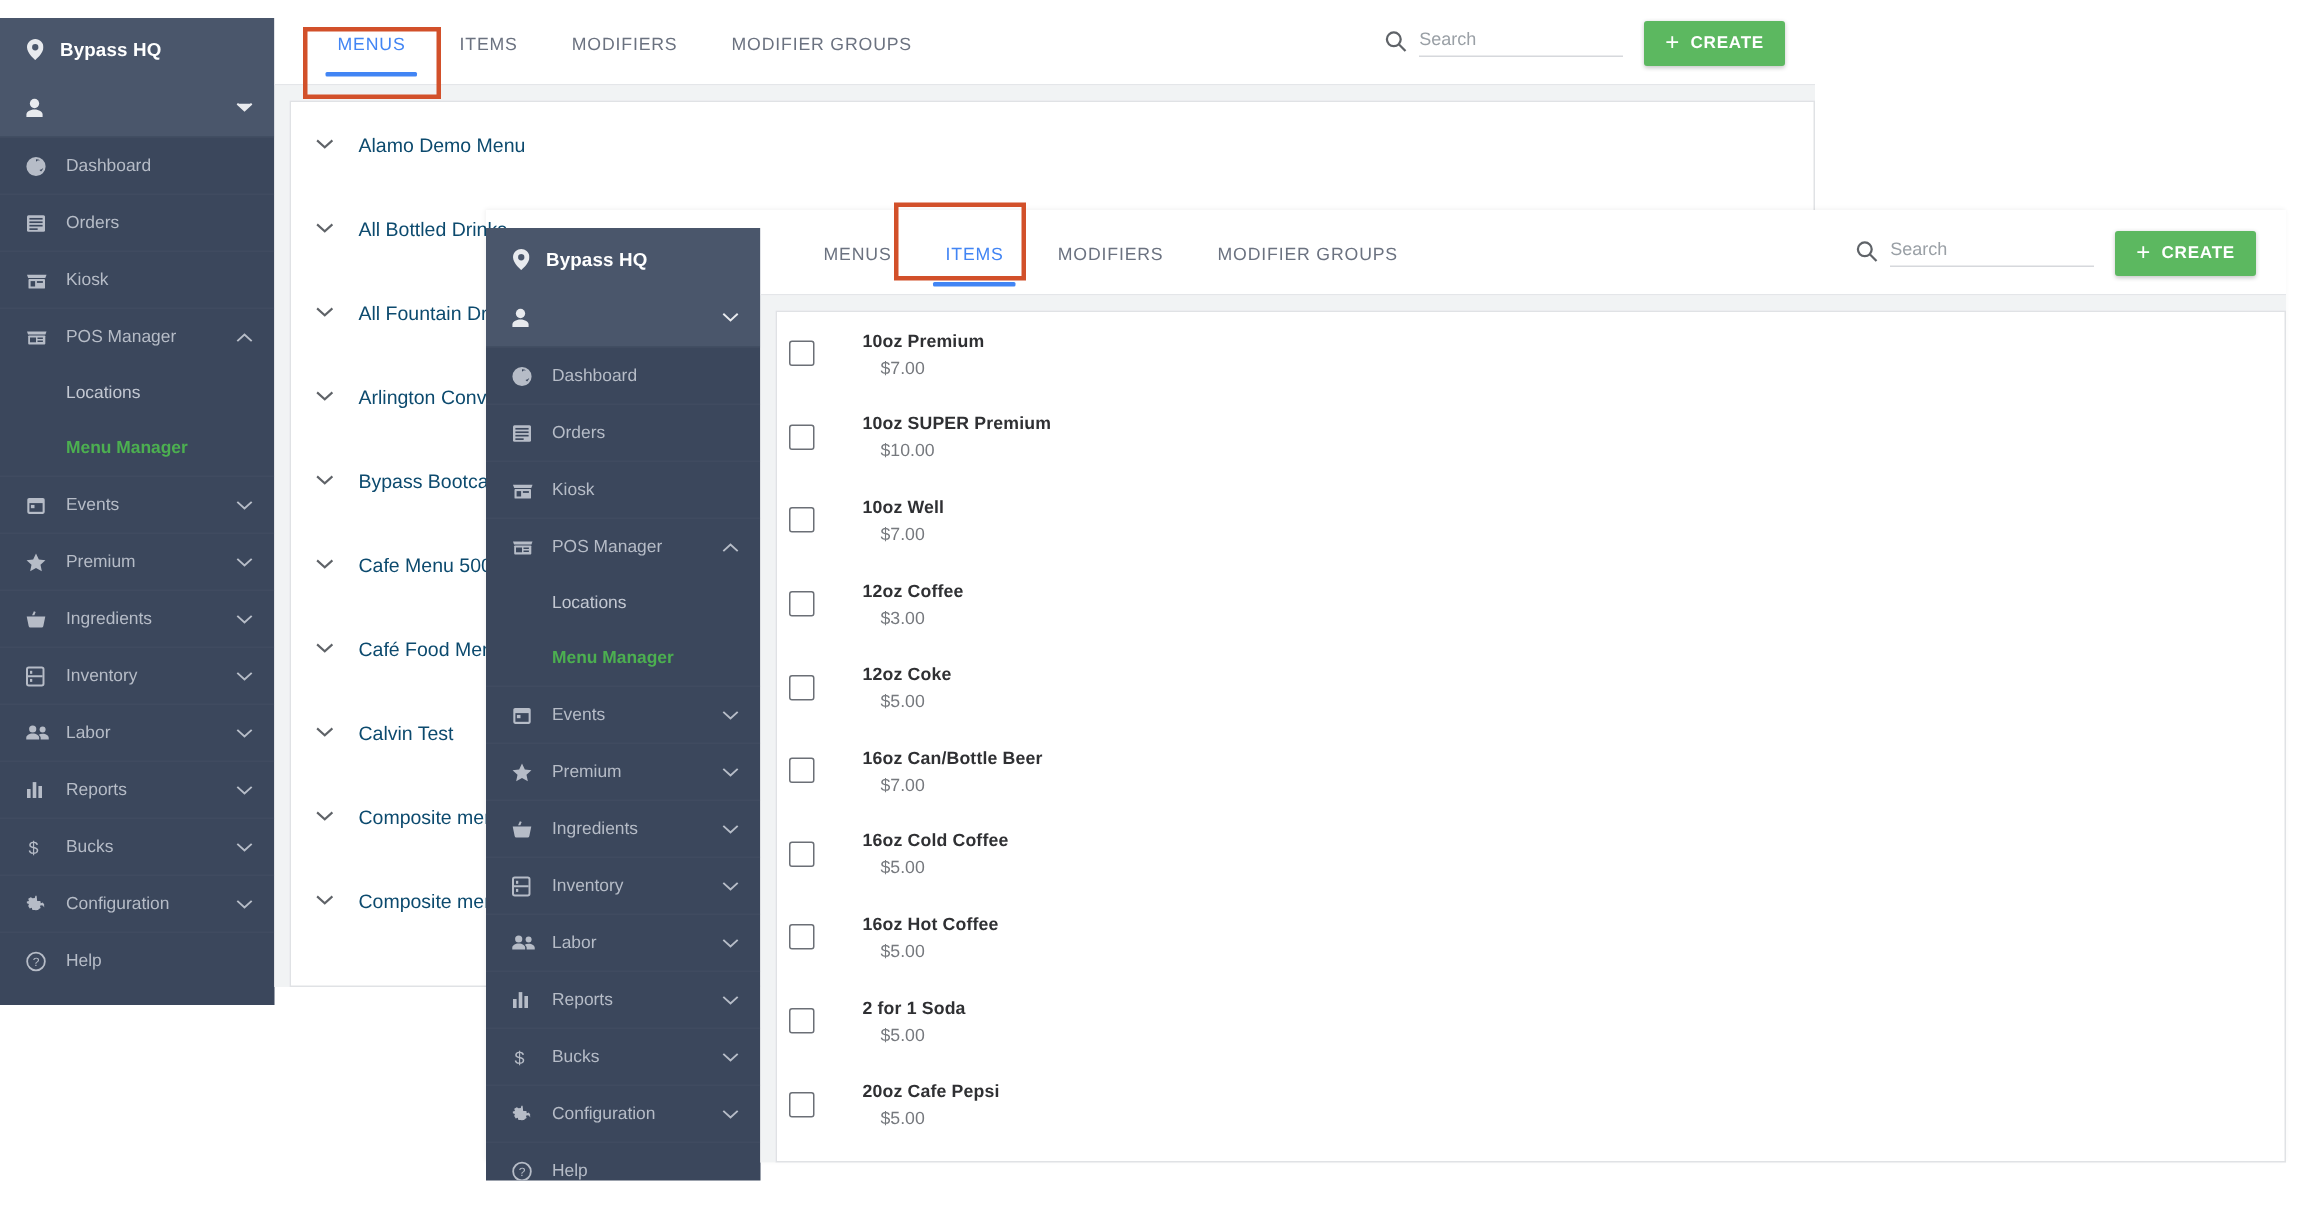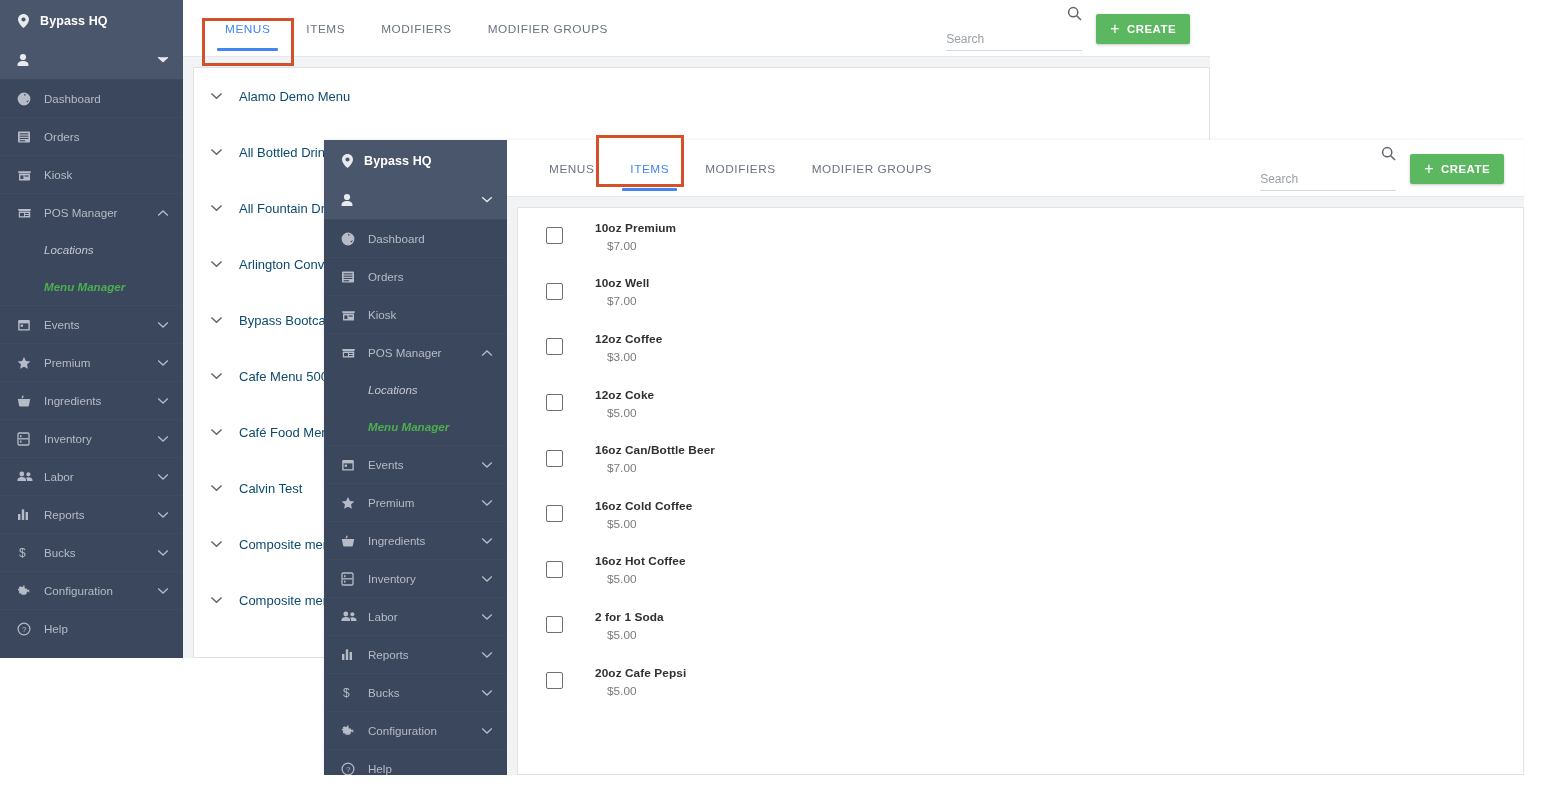--- a/index.html
+++ b/index.html
@@ -9,21 +9,21 @@
     font-family: "Liberation Sans", sans-serif;
     overflow: hidden;
   }
   #stage { position: relative; width: 1544px; height: 808px; background:#fff; }
 
   
   .window { position: absolute; }
 
   
   .sidebar {
-    position: absolute; top: 0; left: 0;
+    position: absolute; top: 12px; left: 0;
     width: 183px;
     background: #3b475c;
     overflow: hidden;
   }
   .sb-brand {
     height: 42px;
     display: flex; align-items: center;
     padding-left: 18px;
     background: #4a566b;
     color: #ffffff;
@@ -53,21 +53,20 @@
   .sb-item .ico { width: 18px; display:flex; align-items:center; justify-content:flex-start; }
   .sb-item .lbl { margin-left: 9px; }
   .sb-item .chev { margin-left: auto; }
   .sb-sub {
     height: 37px;
     display: flex; align-items: center;
     padding-left: 44px;
     color: #c3c8d2;
     font-size: 11.6px;
     cursor: pointer;
-    font-style: italic;
   }
   .sb-sub.active { color: #4caf50; font-weight: bold; }
 
   svg { display:block; }
   .ic { fill: #b6bcc7; }
   .ic-w { fill: #e8eaee; }
 
   
   .main {
     position: absolute;
@@ -95,21 +94,21 @@
   }
   .tab.active { color: #4285f4; }
   .tab.active:after {
     content:""; position:absolute; left: 10px; right: 10px; bottom: 6px;
     height: 3px; background: #4285f4; border-radius: 1px;
   }
   .tb-right {
     margin-left: auto; display: flex; align-items: center;
     height: 57px; padding-right: 20px; gap: 14px;
   }
-  .searchbox { display: flex; align-items: flex-end; gap: 8px; flex-direction: column; }
+  .searchbox { display: flex; align-items: flex-end; gap: 8px; }
   .searchbox .mag { margin-bottom: 3px; }
   .search-input {
     width: 136px;
     border: none; border-bottom: 1px solid #d6d8dc;
     outline: none; background: transparent;
     font-family: "Liberation Sans", sans-serif;
     font-size: 12px; color: #3c4043;
     padding: 0 0 4px 0;
   }
   .search-input::placeholder { color: #9aa0a6; }
@@ -145,21 +144,21 @@
     padding-left: 16px;
     font-size: 13px; color: #0c4a6e;
     cursor: pointer;
   }
   .menu-row .chev { margin-right: 16px; display:flex; }
 
   
   .item-row {
     height: 55.6px;
     display: flex; align-items: center;
-    padding-left: 28px;
+    padding-left: 8px;
     cursor: pointer;
   }
   .cbox {
     width: 17px; height: 17px;
     border: 1.6px solid #6b6f76;
     border-radius: 2px;
     background: #fff;
     flex: 0 0 auto;
   }
   .item-text { margin-left: 32px; }
@@ -775,20 +774,27 @@
           <div class="item-row">
             <span class="cbox"></span>
             <span class="item-text">
               <span class="item-name">10oz Premium</span><br>
               <span class="item-price">$7.00</span>
             </span>
           </div>
           <div class="item-row">
             <span class="cbox"></span>
             <span class="item-text">
+              <span class="item-name">10oz SUPER Premium</span><br>
+              <span class="item-price">$10.00</span>
+            </span>
+          </div>
+          <div class="item-row">
+            <span class="cbox"></span>
+            <span class="item-text">
               <span class="item-name">10oz Well</span><br>
               <span class="item-price">$7.00</span>
             </span>
           </div>
           <div class="item-row">
             <span class="cbox"></span>
             <span class="item-text">
               <span class="item-name">12oz Coffee</span><br>
               <span class="item-price">$3.00</span>
             </span>

